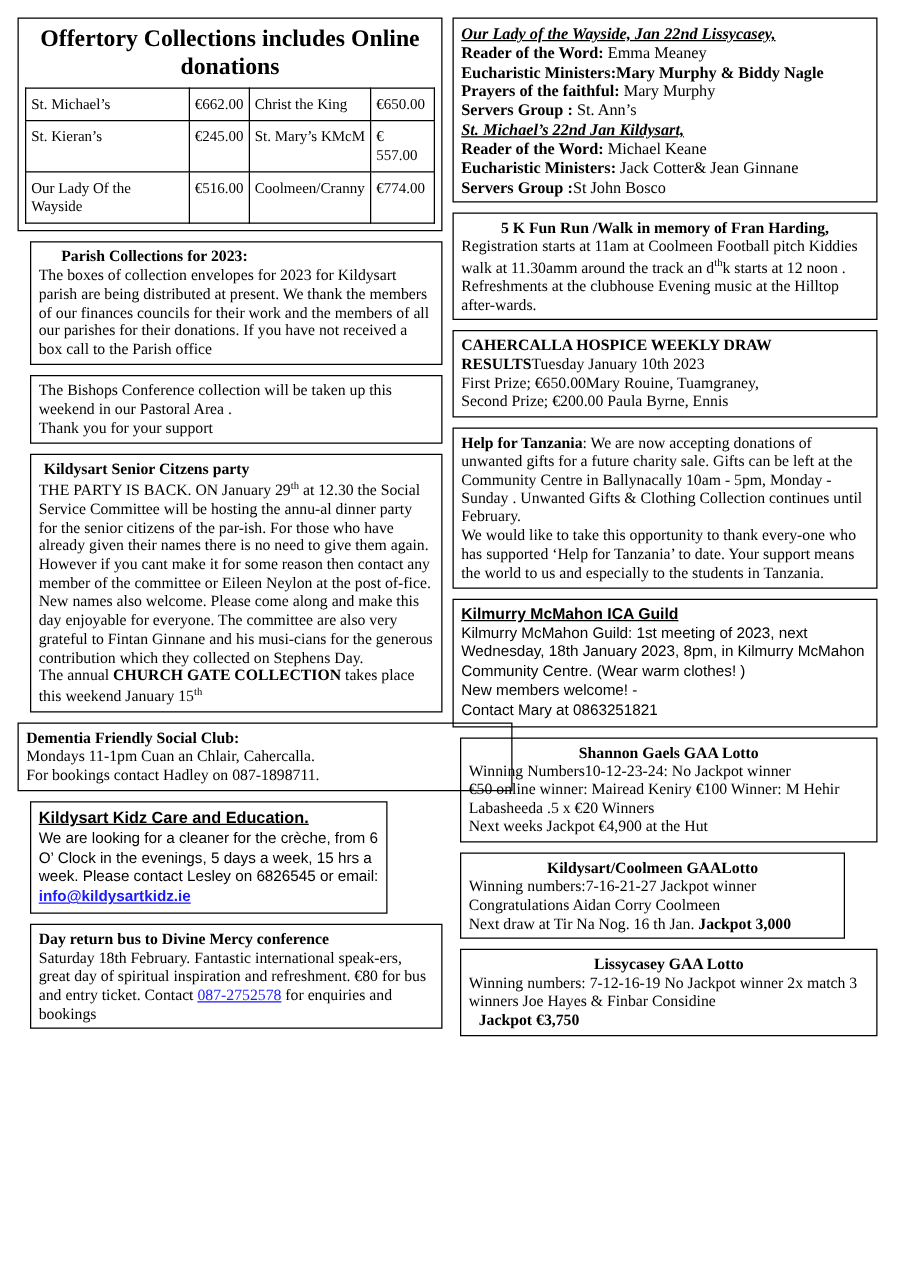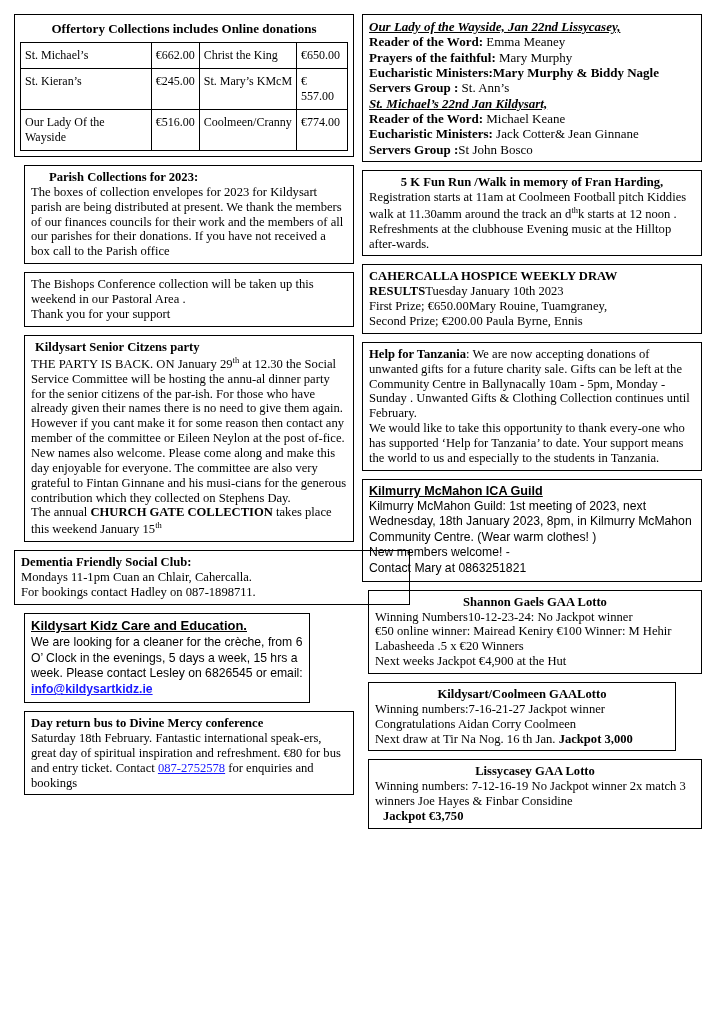--- a/index.html
+++ b/index.html
@@ -48,21 +48,21 @@
     font-size: 12px;
   }
   table.offertory td {
     border: 1px solid #000;
     padding: 5px 4px;
     vertical-align: top;
   }
   .offertory-title {
     font-weight: bold;
     text-align: center;
-    font-size: 13px;
+    font-size: 19px;
     padding: 3px 0 5px 0;
   }
   .offertory-wrap {
     border: 1px solid #000;
     padding: 3px 5px 5px 5px;
     margin-bottom: 8px;
   }
 
   .sans {
     font-family: "Liberation Sans", sans-serif;
@@ -168,22 +168,22 @@
       <p><span>Saturday 18th February. Fantastic international speak-ers, great day of spiritual inspiration and refreshment. €80 for bus and entry ticket.  Contact </span><a class="link" href="#">087-2752578</a><span> for enquiries and bookings</span></p>
     </div>
 
   </div>
 
   <div class="col col-right">
 
     <div class="box" style="font-size:13px;">
       <p class="right-title">Our Lady of the Wayside,  Jan 22nd  Lissycasey,</p>
       <p><span class="b">Reader of the Word:</span><span> Emma Meaney</span></p>
+      <p><span class="b">Eucharistic Ministers:</span><span class="b">Mary Murphy &amp; Biddy Nagle</span></p>
       <p><span class="b">Prayers of the faithful:</span><span>  Mary Murphy</span></p>
-      <p><span class="b">Eucharistic Ministers:</span><span class="b">Mary Murphy &amp; Biddy Nagle</span></p>
       <p><span class="b">Servers Group :</span><span> St. Ann’s</span></p>
       <p class="right-title">St. Michael’s  22nd  Jan  Kildysart,</p>
       <p><span class="b"> Reader of the Word:</span><span>   Michael Keane</span></p>
       <p><span class="b">Eucharistic Ministers:</span><span> Jack Cotter&amp; Jean Ginnane</span></p>
       <p><span class="b">Servers Group :</span><span>St John Bosco</span></p>
     </div>
 
     <div class="box">
       <p class="b center">5 K Fun Run /Walk in memory of Fran Harding,</p>
       <p><span>Registration starts at 11am at Coolmeen Football pitch Kiddies walk at 11.30amm around the track an d</span><span class="sup">th</span><span>k starts at 12 noon . Refreshments at the clubhouse   Evening music at the Hilltop after-wards.</span></p>

